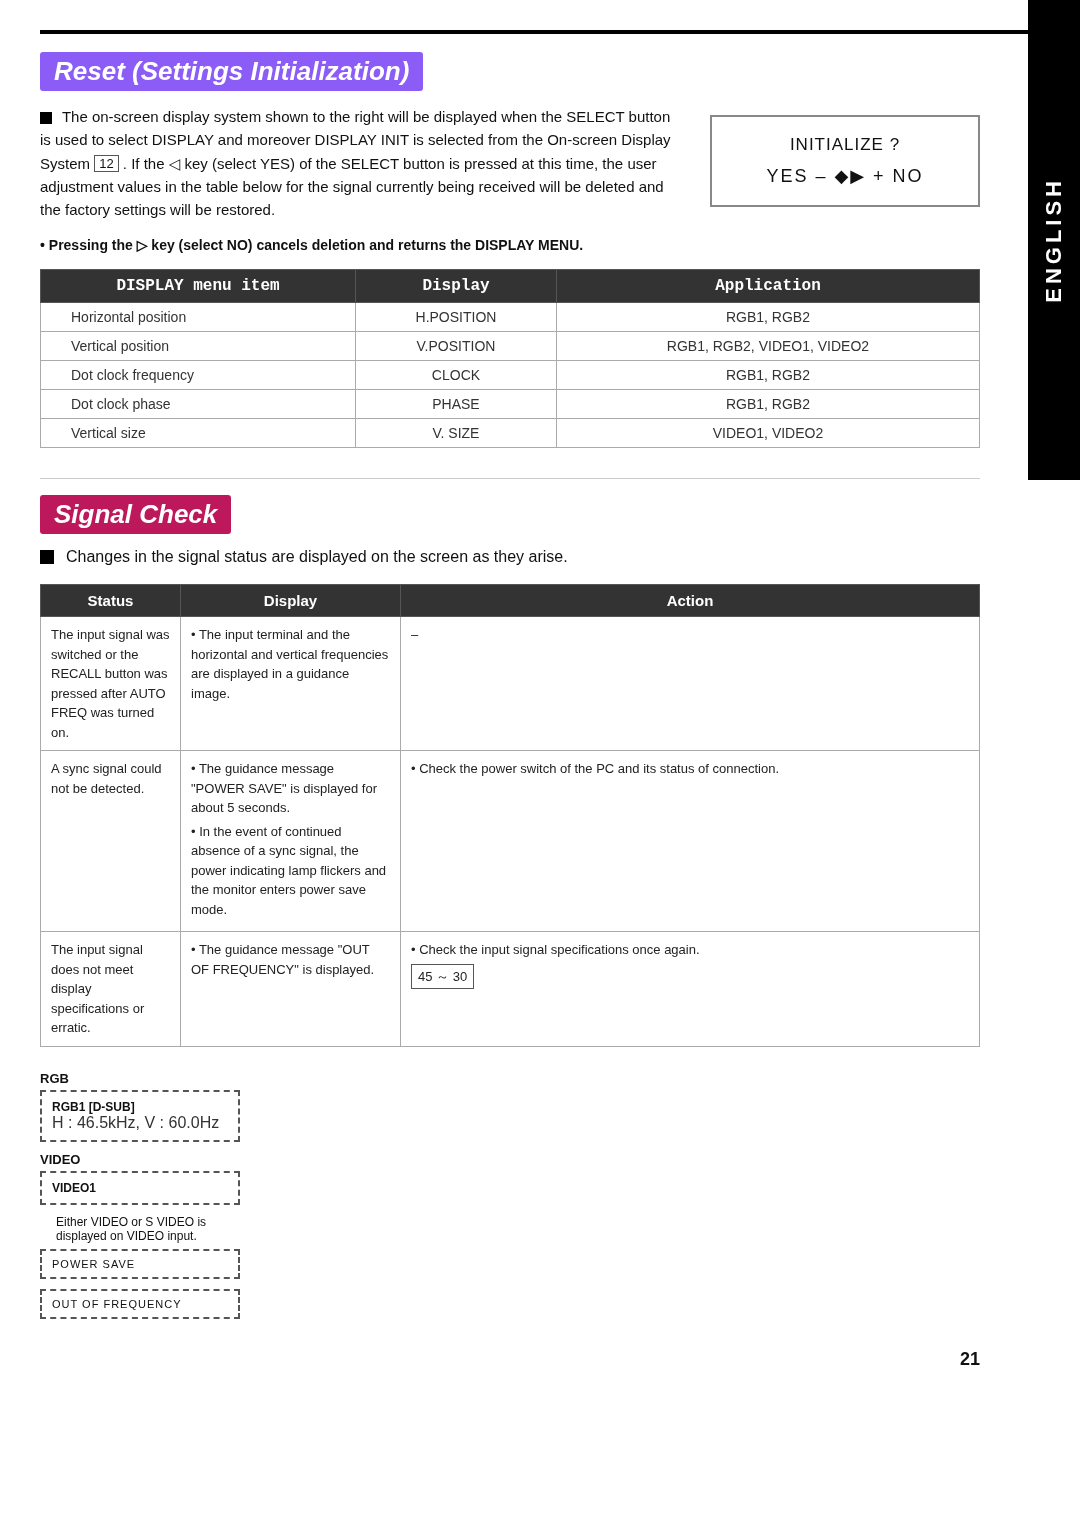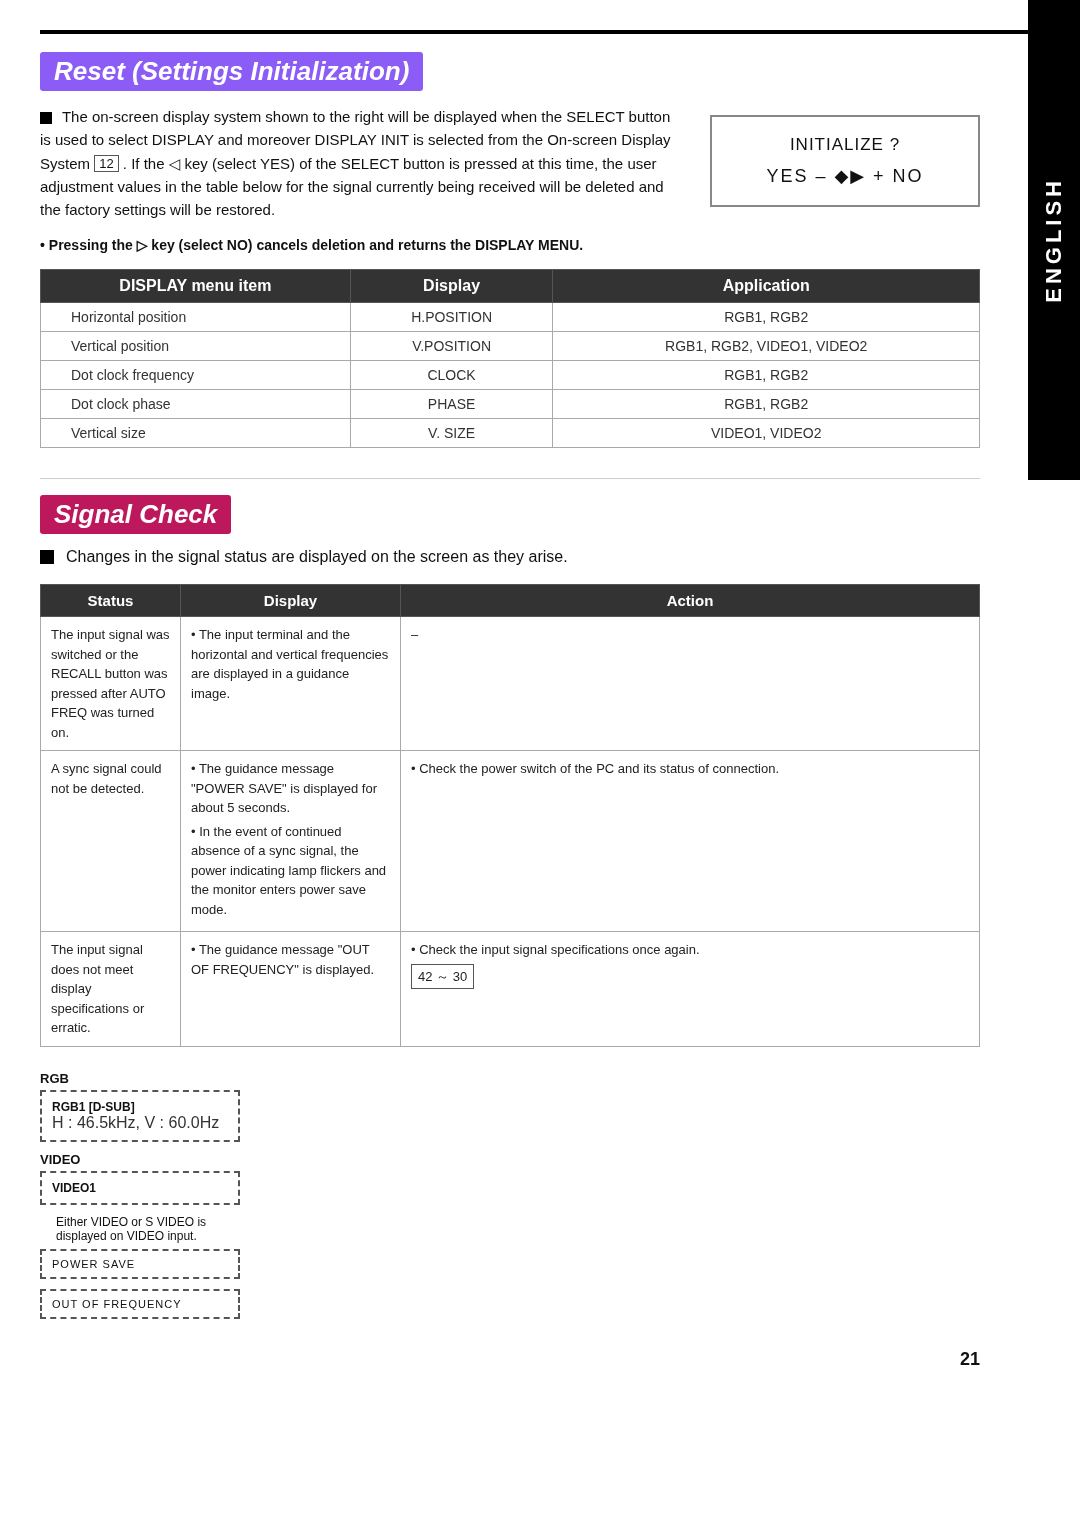--- a/index.html
+++ b/index.html
@@ -119,20 +119,21 @@
       font-size: 14px;
     }
 
     .display-table th {
       background: #333;
       color: #fff;
       padding: 7px 4px;
       text-align: center;
       font-size: 16px;
       border: 1px solid #555;
+      font-family: Liberation Mono, monospace;
     }
 
     .display-table td {
       border: 1px solid #aaa;
       padding: 6px 14px;
       text-align: center;
       color: #333;
     }
 
     .display-table td:first-child {
@@ -415,21 +416,21 @@
                   <span class="bullet">• The guidance message "POWER SAVE" is displayed for about 5 seconds.</span>
                   <span class="bullet">• In the event of continued absence of a sync signal, the power indicating lamp flickers and the monitor enters power save mode.</span>
                 </td>
                 <td>• Check the power switch of the PC and its status of connection.</td>
               </tr>
               <tr>
                 <td>The input signal does not meet display specifications or erratic.</td>
                 <td>
                   <span class="bullet">• The guidance message "OUT OF FREQUENCY" is displayed.</span>
                 </td>
-                <td>• Check the input signal specifications once again.<br><span class="pages-ref">42 ～ 30</span></td>
+                <td>• Check the input signal specifications once again.<br><span class="pages-ref">45 ～ 30</span></td>
               </tr>
             </tbody>
         </table>
       </div>
 
       <div class="monitor-side">
         <div class="rgb-label">RGB</div>
         <div class="monitor-box">
           <div class="monitor-title">RGB1 [D-SUB]</div>
           <div class="monitor-sub">H : 46.5kHz, V : 60.0Hz</div>

